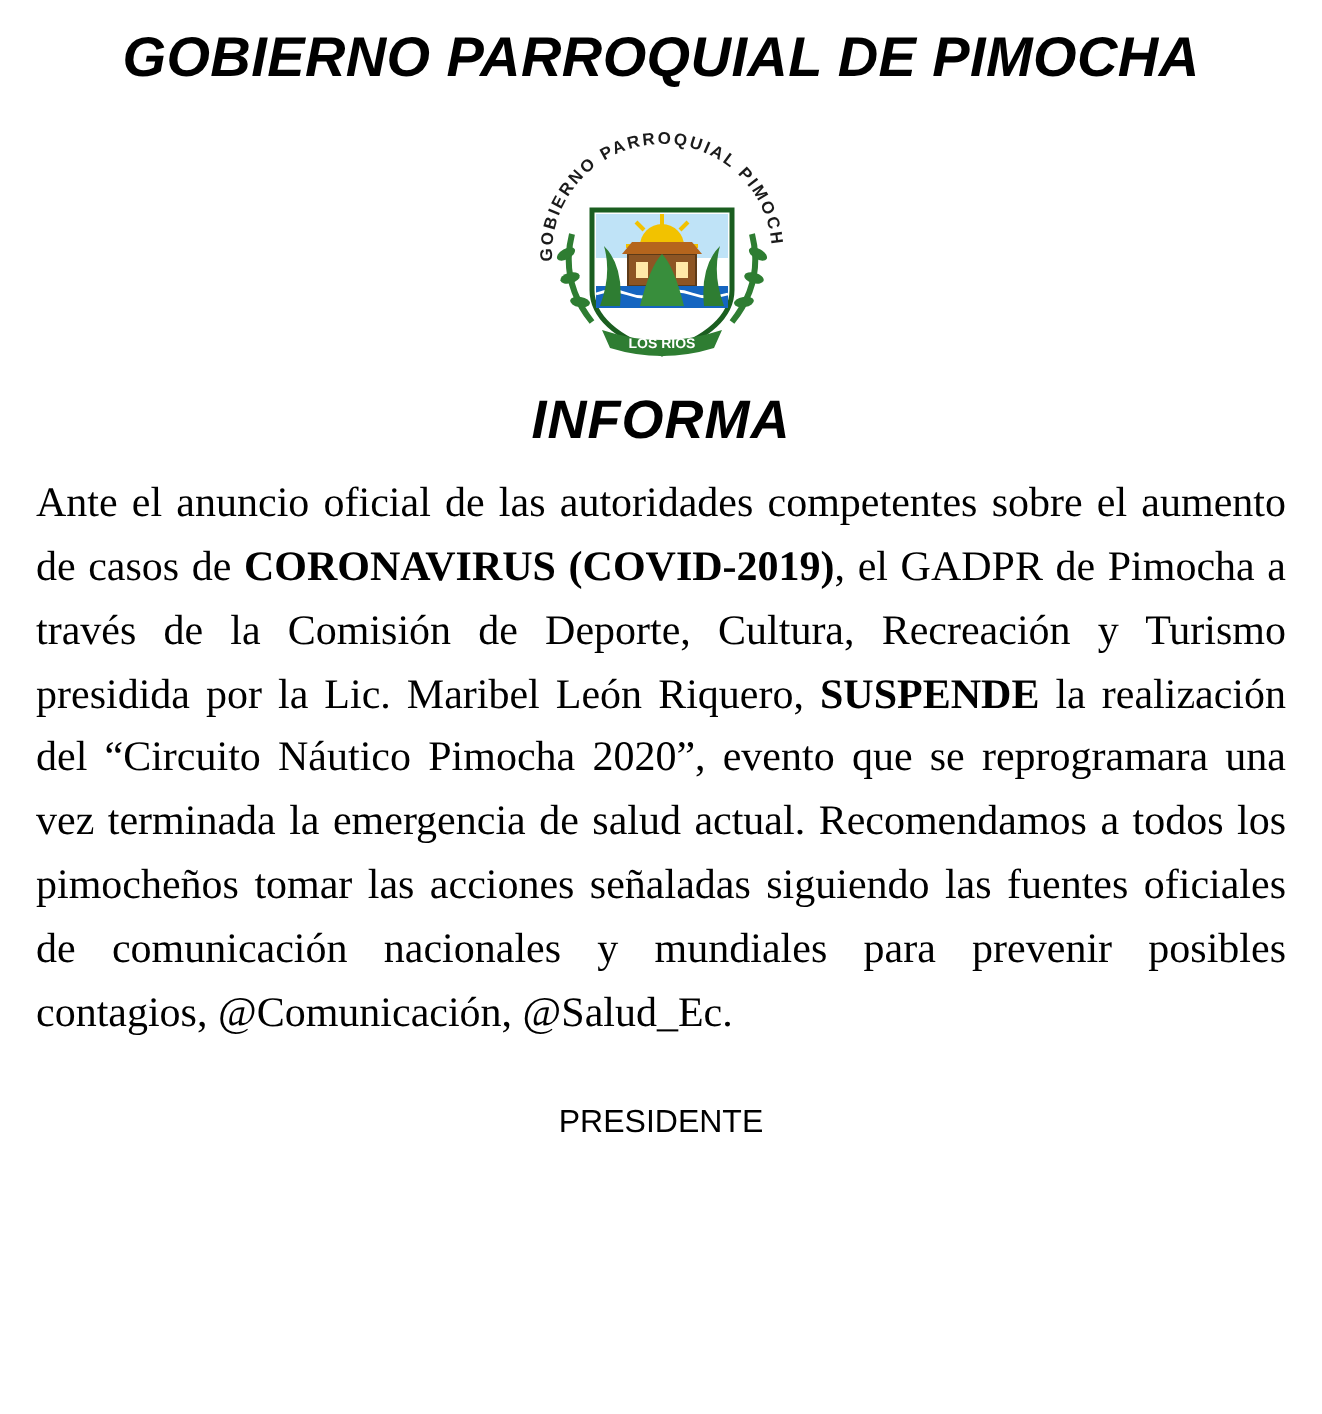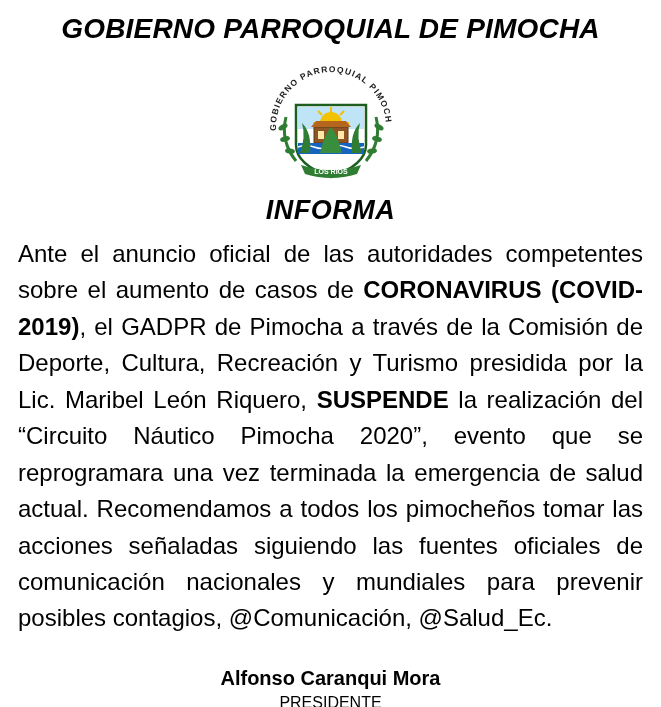--- a/index.html
+++ b/index.html
@@ -47,25 +47,25 @@
     font-size: 27px;
     font-weight: bold;
     font-style: italic;
     text-align: right;
     margin-top: 6px;
     margin-bottom: 10px;
     letter-spacing: 0.5px;
   }
   .body-text {
     width: 625px;
-    font-size: 24px;
+    font-size: 21px;
     line-height: 1.52;
     text-align: justify;
     text-justify: inter-word;
-    font-family: Liberation Sans, sans-serif;
+    font-family: Liberation Serif, serif;
     margin: 0 auto;
   }
   .body-text b {
     font-weight: bold;
   }
   .signature {
     margin-top: 28px;
     text-align: center;
     width: 100%;
   }
@@ -138,17 +138,16 @@
     </svg>
   </div>
 
   <div class="informa">INFORMA</div>
 
   <div class="body-text">
     <span>Ante el anuncio oficial de las autoridades competentes sobre el aumento de casos de </span><b>CORONAVIRUS (COVID-2019)</b><span>, el GADPR de Pimocha a través de la Comisión de Deporte, Cultura, Recreación y Turismo presidida por la Lic. Maribel León Riquero, </span><b>SUSPENDE</b><span> la realización del “Circuito Náutico Pimocha 2020”, evento que se reprogramara una vez terminada la emergencia de salud actual.  Recomendamos a todos los pimocheños tomar las acciones señaladas siguiendo las fuentes oficiales de comunicación nacionales y mundiales para prevenir posibles contagios, @Comunicación, @Salud_Ec.</span>
   </div>
 
   <div class="signature">
-    <div class="sig-name">Alfonso Caranqui Mora</div>
     <div class="sig-role">PRESIDENTE</div>
   </div>
 
 </div>
 
 </body></html>

